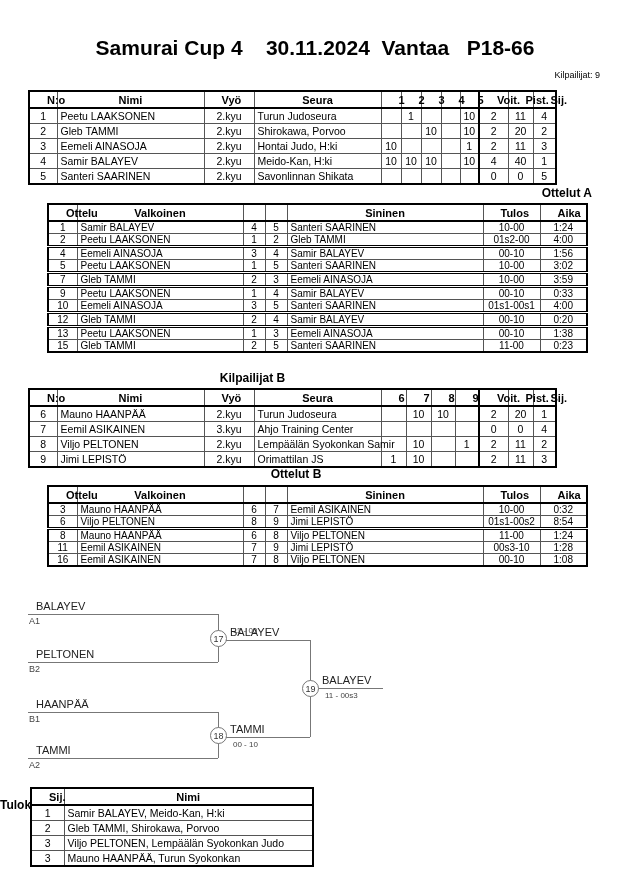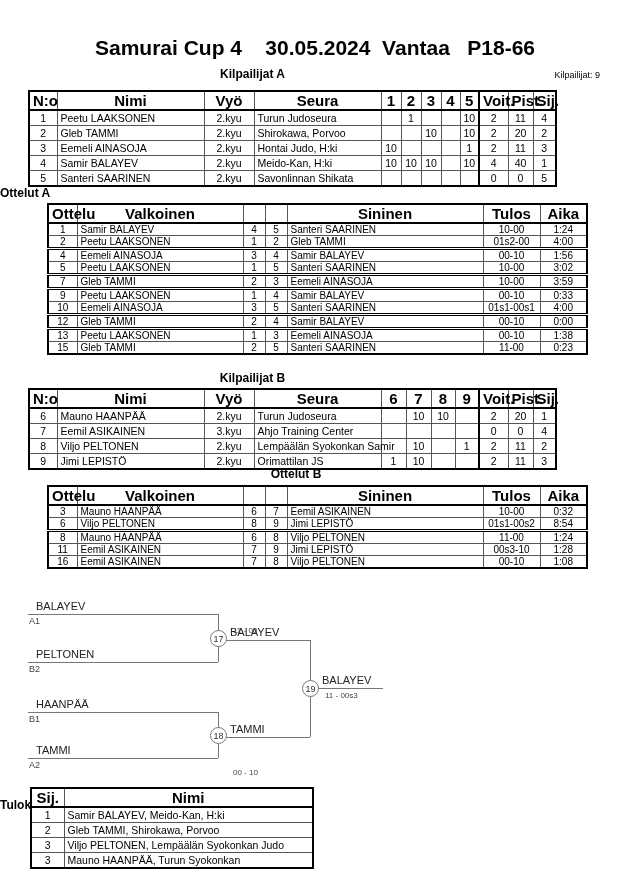--- a/index.html
+++ b/index.html
@@ -3,30 +3,30 @@
 <meta charset="utf-8">
 <style>
   html,body { margin:0; padding:0; background:#fff; }
   body { font-family:"Liberation Sans", sans-serif; color:#000; }
   .page { position:relative; width:630px; height:891px; background:#fff; overflow:hidden; }
 
   .title { position:absolute; top:36px; left:0; width:630px; text-align:center;
            font-size:21px; font-weight:bold; white-space:pre; }
   .subhead { position:absolute; font-size:12px; font-weight:bold; }
   #head-pool-a   { top:67px;  left:0; width:505px; text-align:center; }
-  #head-matches-a{ top:186px; left:0; width:592px; text-align:left; }
+  #head-matches-a{ top:186px; left:0; width:592px; text-align:right; }
   #head-pool-b   { top:371px; left:0; width:505px; text-align:center; }
   #head-matches-b{ top:467px; left:0; width:592px; text-align:center; }
   #head-results  { top:766px; left:0; width:460px; text-align:left;margin-top:32px; }
   .count { position:absolute; top:70px; right:30px; font-size:9px; }
 
   table { border-collapse:collapse; position:absolute; table-layout:fixed; background:#fff; }
   table { border:2px solid #000; }
   th, td { border:1px solid #555; white-space:nowrap; overflow:visible; }
-  th { font-size:15px; font-weight:bold; padding:0 3px; height:15px; text-align:center;
+  th { font-size:11px; font-weight:bold; padding:0 17px; height:15px; text-align:center;
        border-bottom:2px solid #000; }
   td { font-size:10.5px; padding:0 3px; height:14px; }
   .lft { text-align:left; }
   .ctr { text-align:center; }
   .sep-l { border-left:2px solid #000; }
   tr.grp td { border-top:3px double #000; }
 
   .pool { left:28px; width:527px; }
   #pool-a { top:90px; }
   #pool-b { top:388px; }
@@ -45,22 +45,21 @@
   .bscore { position:absolute; font-size:8px;  color:#444; }
   .bcircle { position:absolute; width:15px; height:15px; border:1px solid #777;
              border-radius:50%; background:#fff; font-size:9px; color:#333;
              display:flex; align-items:center; justify-content:center; box-sizing:content-box; }
 </style>
 </head>
 <body>
 
 <div class="page">
 
-  <div class="title">Samurai Cup 4    30.05.2024  Vantaa   P18-66</div>
-  <div class="subhead" id="head-pool-a">Kilpailijat A</div>
+  <div class="title">Samurai Cup 4    30.11.2024  Vantaa   P18-66</div>
   <div class="count">Kilpailijat: 9</div>
 
   <table class="pool" id="pool-a">
     <colgroup>
         <col style="width:28px">
         <col style="width:147px">
         <col style="width:50px">
         <col style="width:127px">
         <col style="width:20px">
         <col style="width:20px">
@@ -247,21 +246,21 @@
           <td class="ctr">01s1-00s1</td>
           <td class="ctr">4:00</td>
         </tr>
         <tr class="grp">
           <td class="ctr">12</td>
           <td class="lft">Gleb TAMMI</td>
           <td class="ctr">2</td>
           <td class="ctr">4</td>
           <td class="lft">Samir BALAYEV</td>
           <td class="ctr">00-10</td>
-          <td class="ctr">0:00</td>
+          <td class="ctr">0:20</td>
         </tr>
         <tr class="grp">
           <td class="ctr">13</td>
           <td class="lft">Peetu LAAKSONEN</td>
           <td class="ctr">1</td>
           <td class="ctr">3</td>
           <td class="lft">Eemeli AINASOJA</td>
           <td class="ctr">00-10</td>
           <td class="ctr">1:38</td>
         </tr>
@@ -450,21 +449,21 @@
 
     <div class="bname" style="left:36px; top:106px;">HAANPÄÄ</div>
     <div class="bl h" style="left:28px; top:120px; width:190px;"></div>
     <div class="bseed" style="left:29px; top:122px;">B1</div>
     <div class="bname" style="left:36px; top:152px;">TAMMI</div>
     <div class="bl h" style="left:28px; top:166px; width:190px;"></div>
     <div class="bseed" style="left:29px; top:168px;">A2</div>
     <div class="bl v" style="left:218px; top:120px; height:46px;"></div>
     <div class="bl h" style="left:218px; top:145px; width:92px;"></div>
     <div class="bname" style="left:230px; top:131px;">TAMMI</div>
-    <div class="bscore" style="left:233px; top:148px;margin-top:28px;">00 - 10</div>
+    <div class="bscore" style="left:233px; top:148px;">00 - 10</div>
     <div class="bcircle" style="left:210px; top:135px;">18</div>
 
     <div class="bl v" style="left:310px; top:48px; height:97px;"></div>
     <div class="bl h" style="left:310px; top:96px; width:73px;"></div>
     <div class="bname" style="left:322px; top:82px;">BALAYEV</div>
     <div class="bscore" style="left:325px; top:99px;">11 - 00s3</div>
     <div class="bcircle" style="left:302px; top:88px;">19</div>
   </div>
 
   <div class="subhead" id="head-results">Tulokset</div>

